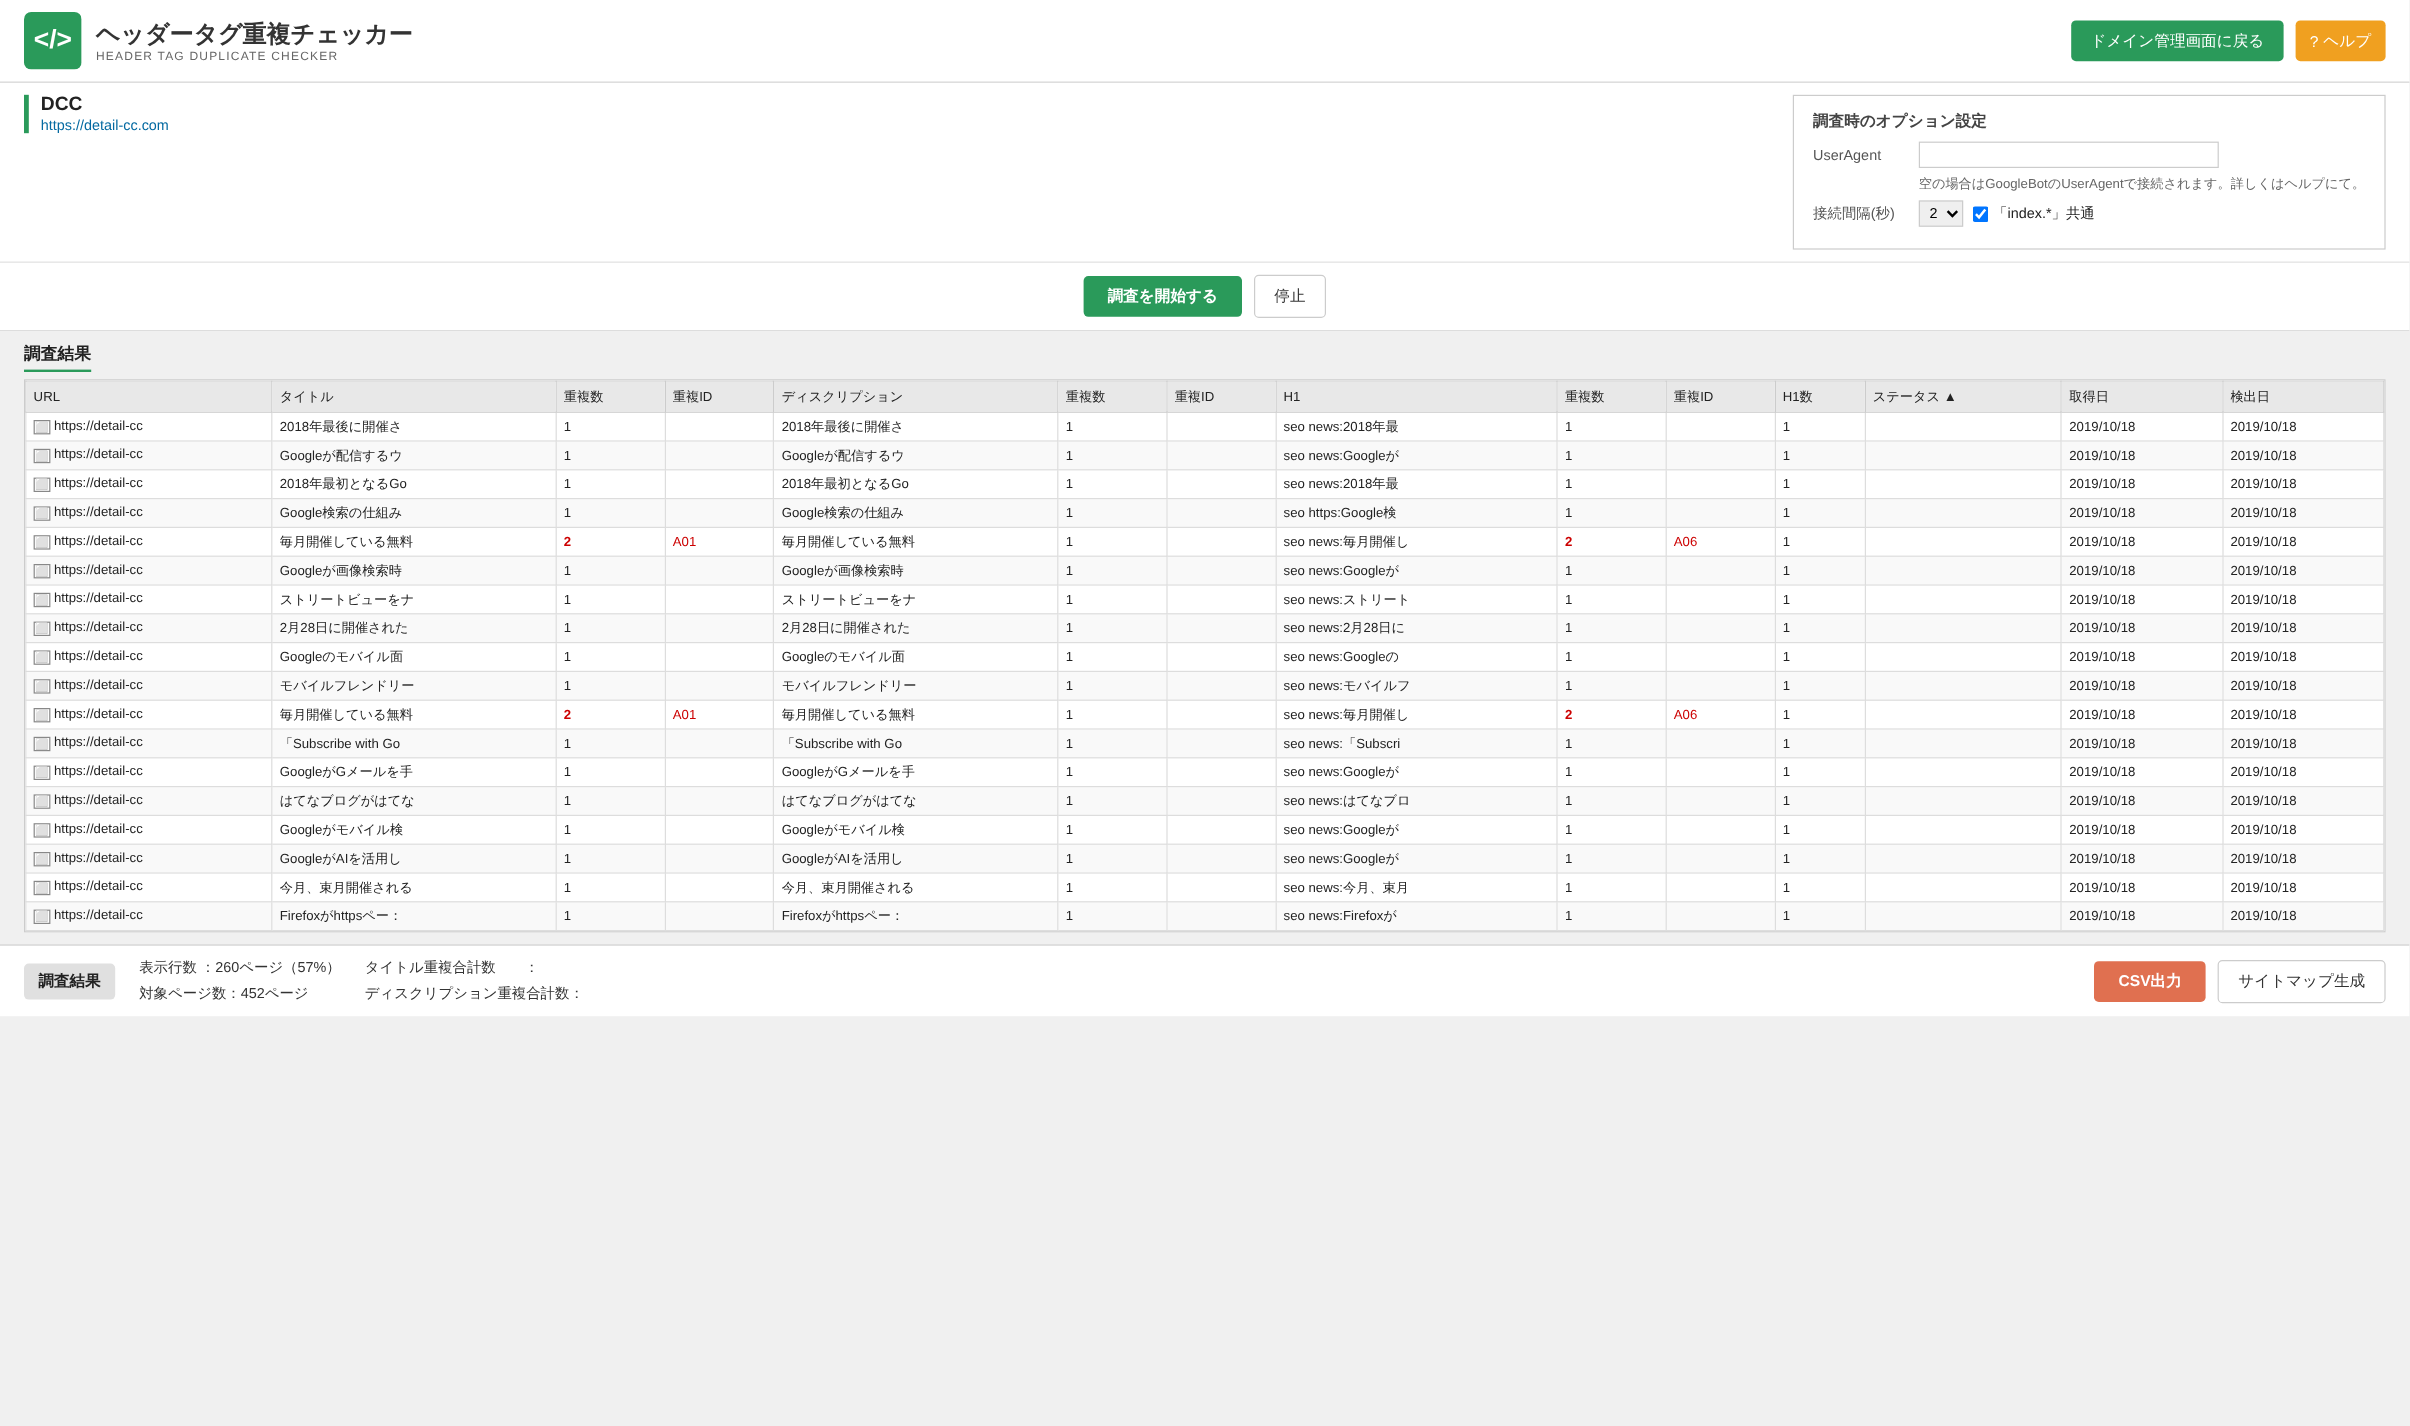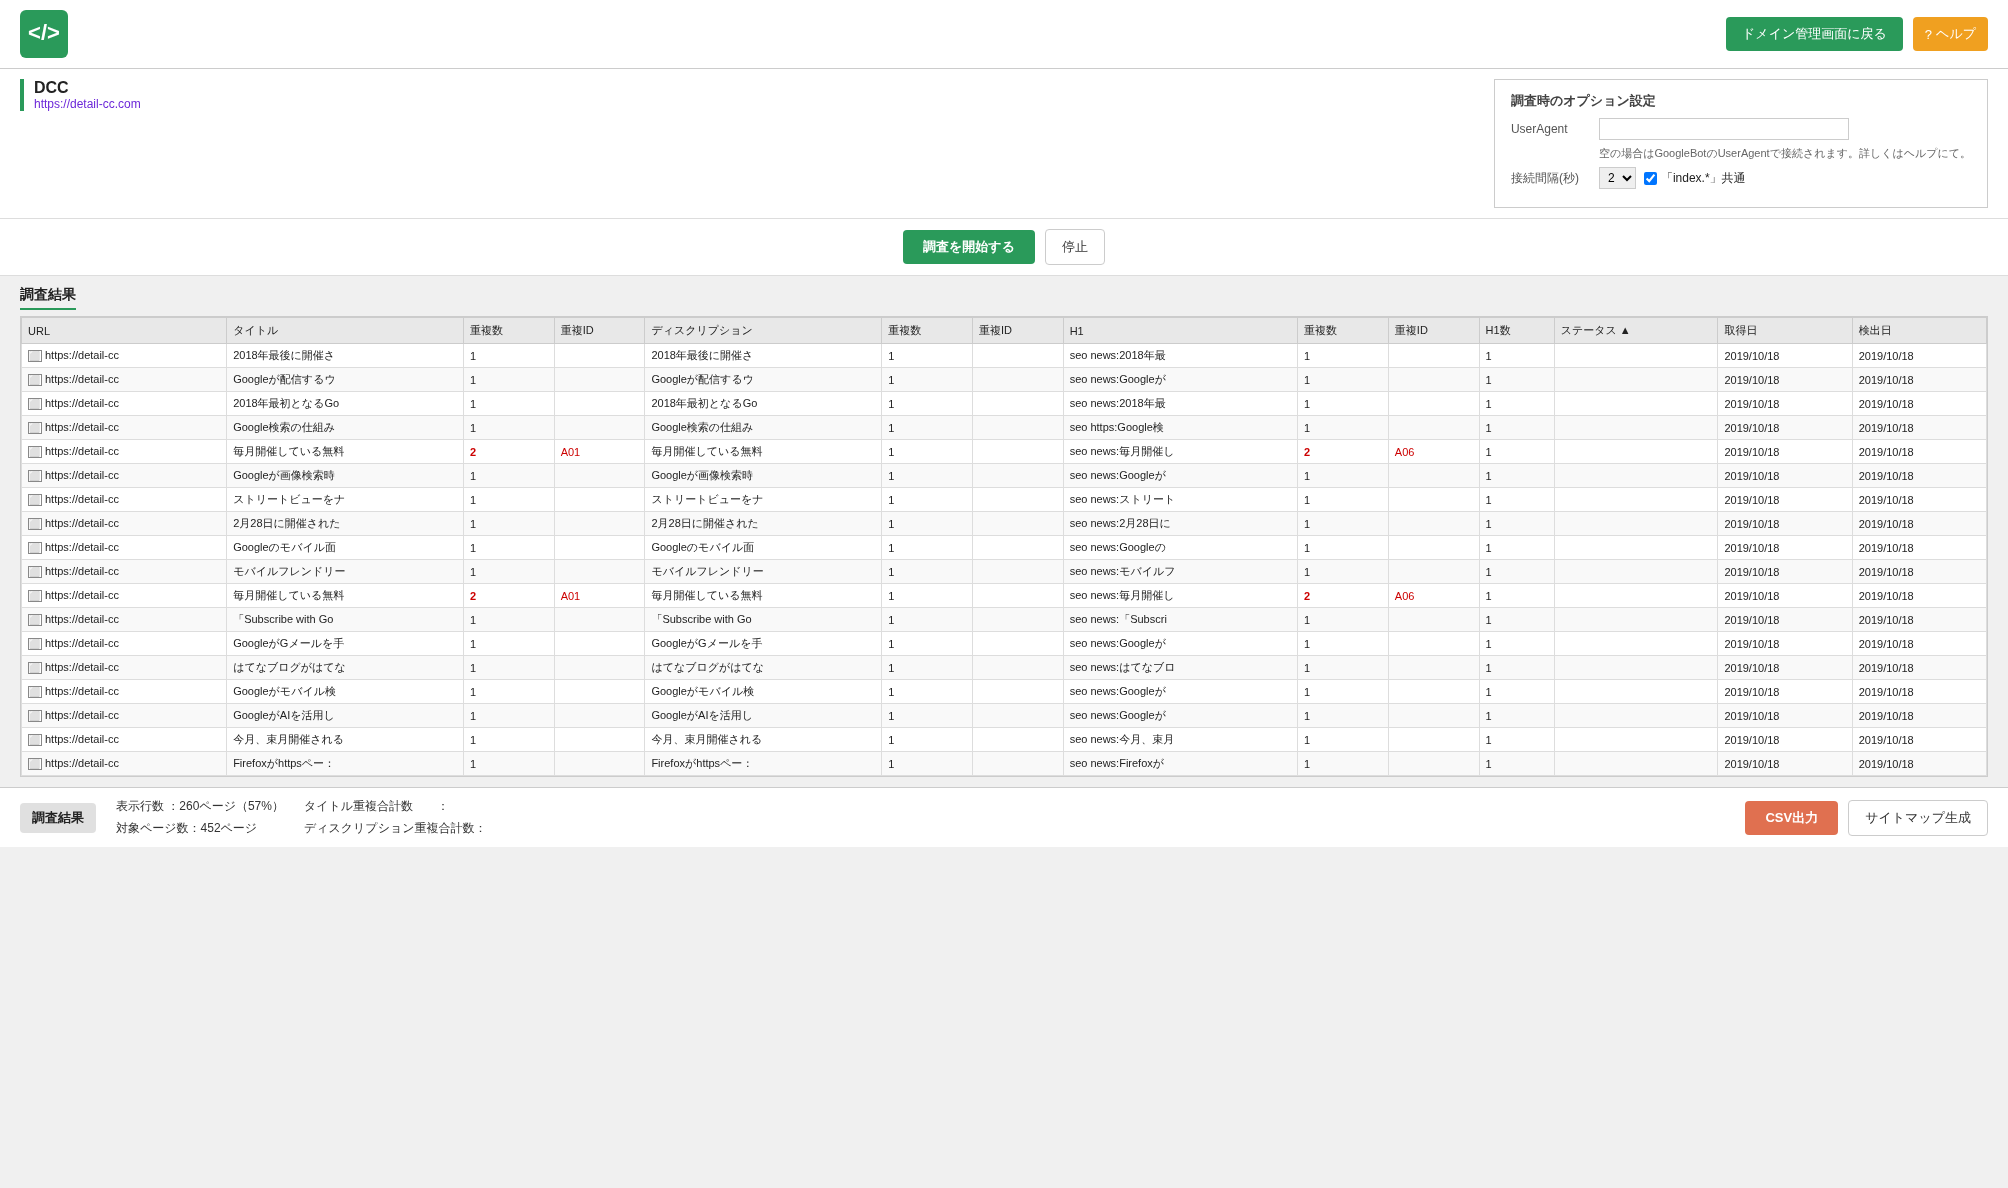--- a/index.html
+++ b/index.html
@@ -12,21 +12,21 @@
     .header-title { font-size: 20px; font-weight: bold; color: #333; }
     .header-subtitle { font-size: 10px; color: #666; letter-spacing: 1px; }
     .header-right { display: flex; align-items: flex-start; gap: 10px; }
     .btn-domain { background: #2a9a5a; color: #fff; border: none; padding: 8px 16px; border-radius: 4px; font-size: 13px; cursor: pointer; }
     .btn-help { background: #f0a020; color: #fff; border: none; padding: 8px 12px; border-radius: 4px; font-size: 13px; cursor: pointer; display: flex; align-items: center; gap: 4px; }
 
     
     .info-bar { background: #fff; padding: 10px 20px; border-bottom: 1px solid #ddd; display: flex; align-items: flex-start; justify-content: space-between; }
     .site-info { border-left: 4px solid #2a9a5a; padding-left: 10px; }
     .site-name { font-size: 16px; font-weight: bold; }
-    .site-url { font-size: 12px; color: #6d28d9; }
+    .site-url { font-size: 12px; color: #0369a1; }
 
     
     .options-panel { border: 1px solid #ccc; padding: 12px 16px; background: #fff; min-width: 420px; }
     .options-title { font-size: 13px; font-weight: bold; margin-bottom: 8px; color: #444; }
     .options-row { display: flex; align-items: center; margin-bottom: 6px; gap: 8px; }
     .options-label { font-size: 12px; color: #555; min-width: 80px; }
     .options-input { border: 1px solid #ccc; padding: 3px 6px; width: 250px; font-size: 12px; }
     .options-note { font-size: 11px; color: #666; margin-left: 88px; margin-bottom: 6px; }
     .options-select { border: 1px solid #ccc; padding: 2px 4px; font-size: 12px; }
     .checkbox-label { font-size: 12px; display: flex; align-items: center; gap: 4px; }
@@ -68,20 +68,24 @@
   </style>
 </head>
 <body>
 
 <div class="header">
   <div class="header-left">
     <svg class="logo-icon" viewBox="0 0 48 48">
       <rect width="48" height="48" rx="6" fill="#2a9a5a"></rect>
       <text x="24" y="30" text-anchor="middle" font-size="22" fill="#fff" font-weight="bold">&lt;/&gt;</text>
     </svg>
+    <div>
+      <div class="header-title">ヘッダータグ重複チェッカー</div>
+      <div class="header-subtitle">HEADER TAG DUPLICATE CHECKER</div>
+    </div>
   </div>
   <div class="header-right">
     <button class="btn-domain">ドメイン管理画面に戻る</button>
     <button class="btn-help">
       <span>?</span>
       <span>ヘルプ</span>
     </button>
   </div>
 </div>
 

